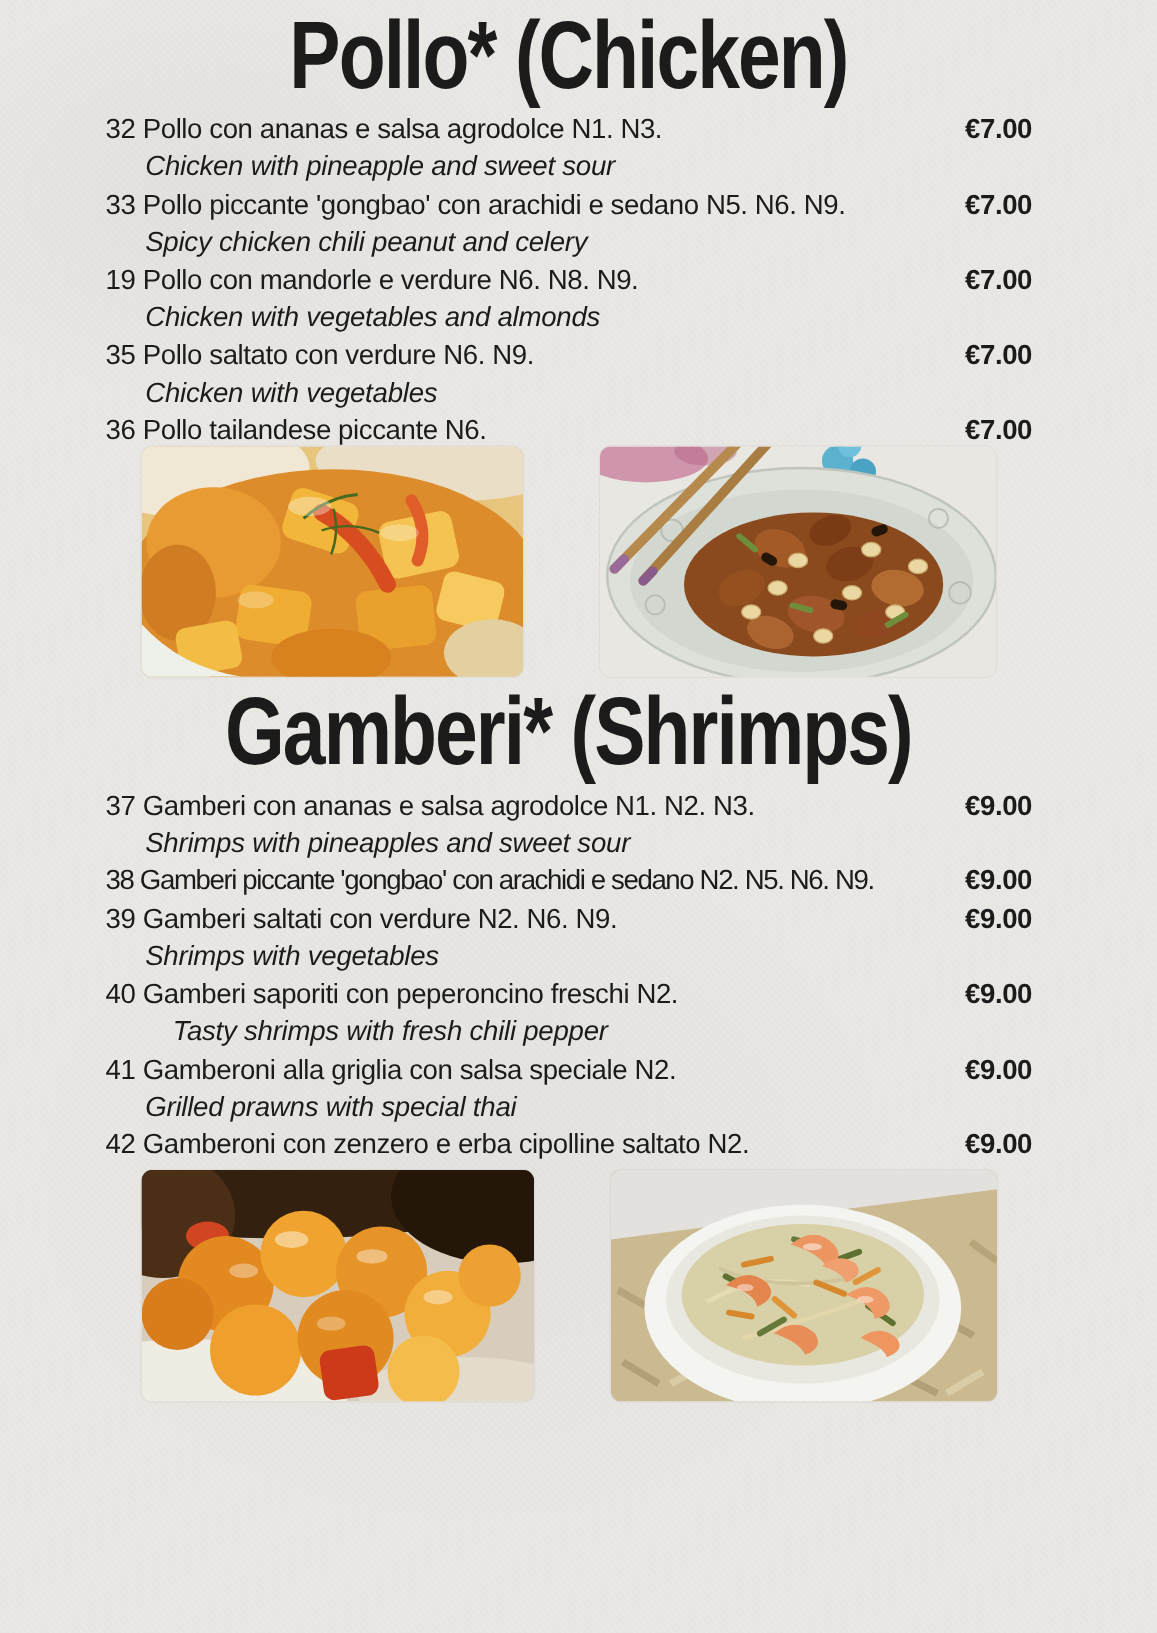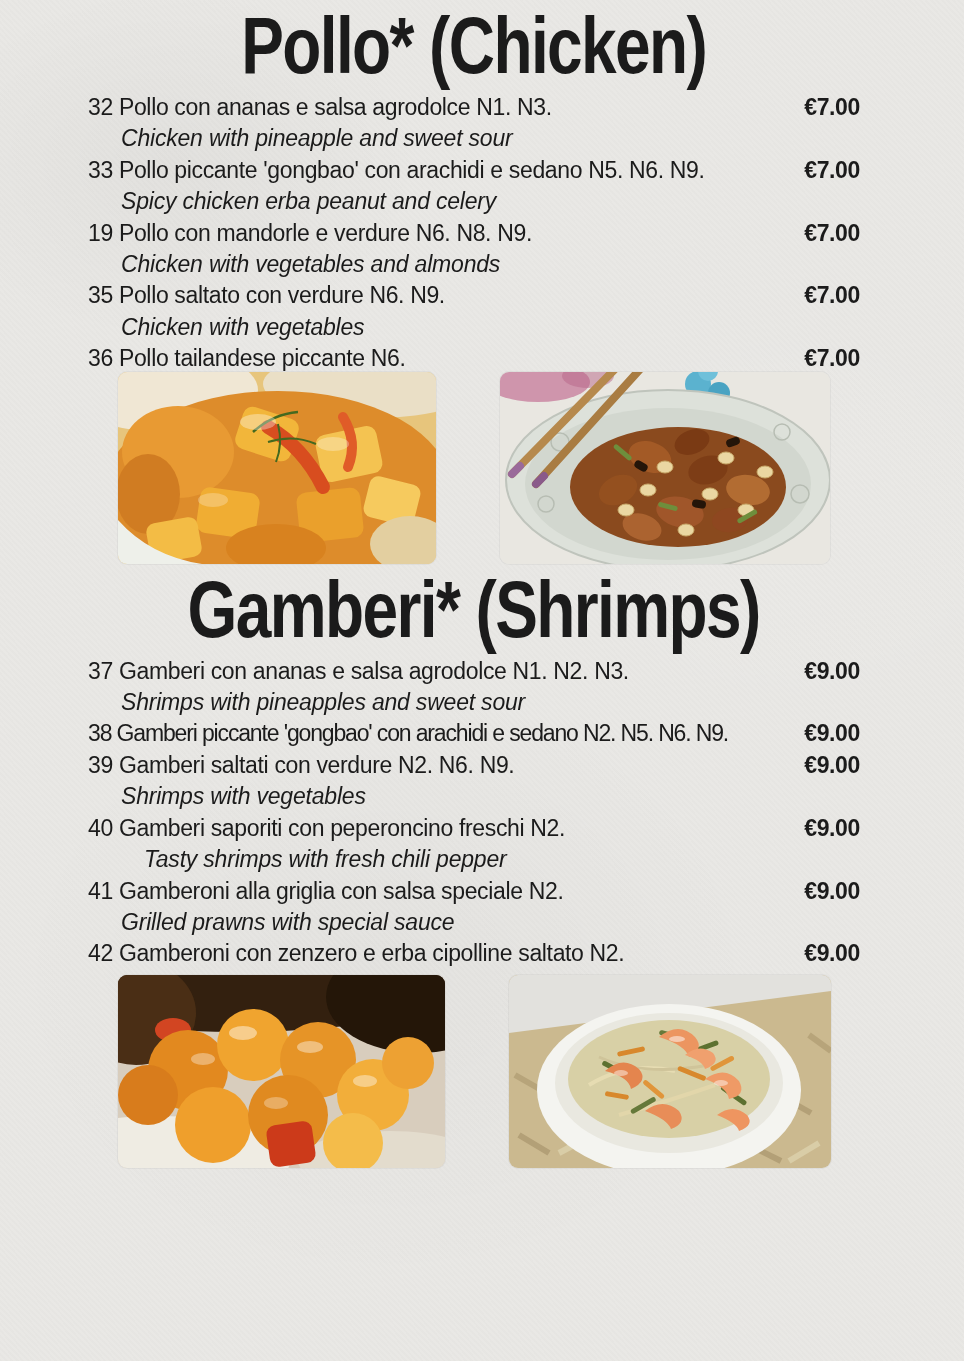--- a/index.html
+++ b/index.html
@@ -57,21 +57,21 @@
           <span class="item-left"><span class="item-num">32</span> <span class="item-name">Pollo con ananas e salsa agrodolce</span> <span class="item-codes">N1. N3.</span></span>
           <span class="item-price">€7.00</span>
         </div>
         <div class="item-desc">Chicken with pineapple and sweet sour</div>
       </div>
       <div class="item">
         <div class="item-line">
           <span class="item-left"><span class="item-num">33</span> <span class="item-name">Pollo piccante 'gongbao' con arachidi e sedano</span> <span class="item-codes">N5. N6. N9.</span></span>
           <span class="item-price">€7.00</span>
         </div>
-        <div class="item-desc">Spicy chicken erba peanut and celery</div>
+        <div class="item-desc">Spicy chicken chili peanut and celery</div>
       </div>
       <div class="item">
         <div class="item-line">
           <span class="item-left"><span class="item-num">19</span> <span class="item-name">Pollo con mandorle e verdure</span> <span class="item-codes">N6. N8. N9.</span></span>
           <span class="item-price">€7.00</span>
         </div>
         <div class="item-desc">Chicken with vegetables and almonds</div>
       </div>
       <div class="item">
         <div class="item-line">
@@ -191,21 +191,21 @@
           <span class="item-left"><span class="item-num">40</span> <span class="item-name">Gamberi saporiti con peperoncino freschi</span> <span class="item-codes">N2.</span></span>
           <span class="item-price">€9.00</span>
         </div>
         <div class="item-desc indent-extra">Tasty shrimps with fresh chili pepper</div>
       </div>
       <div class="item">
         <div class="item-line">
           <span class="item-left"><span class="item-num">41</span> <span class="item-name">Gamberoni alla griglia con salsa speciale</span> <span class="item-codes">N2.</span></span>
           <span class="item-price">€9.00</span>
         </div>
-        <div class="item-desc">Grilled prawns with special sauce</div>
+        <div class="item-desc">Grilled prawns with special thai</div>
       </div>
       <div class="item">
         <div class="item-line">
           <span class="item-left"><span class="item-num">42</span> <span class="item-name">Gamberoni con zenzero e erba cipolline saltato</span> <span class="item-codes">N2.</span></span>
           <span class="item-price">€9.00</span>
         </div>
       </div>
     </div>
 
     <div class="photos photos-gamberi">

